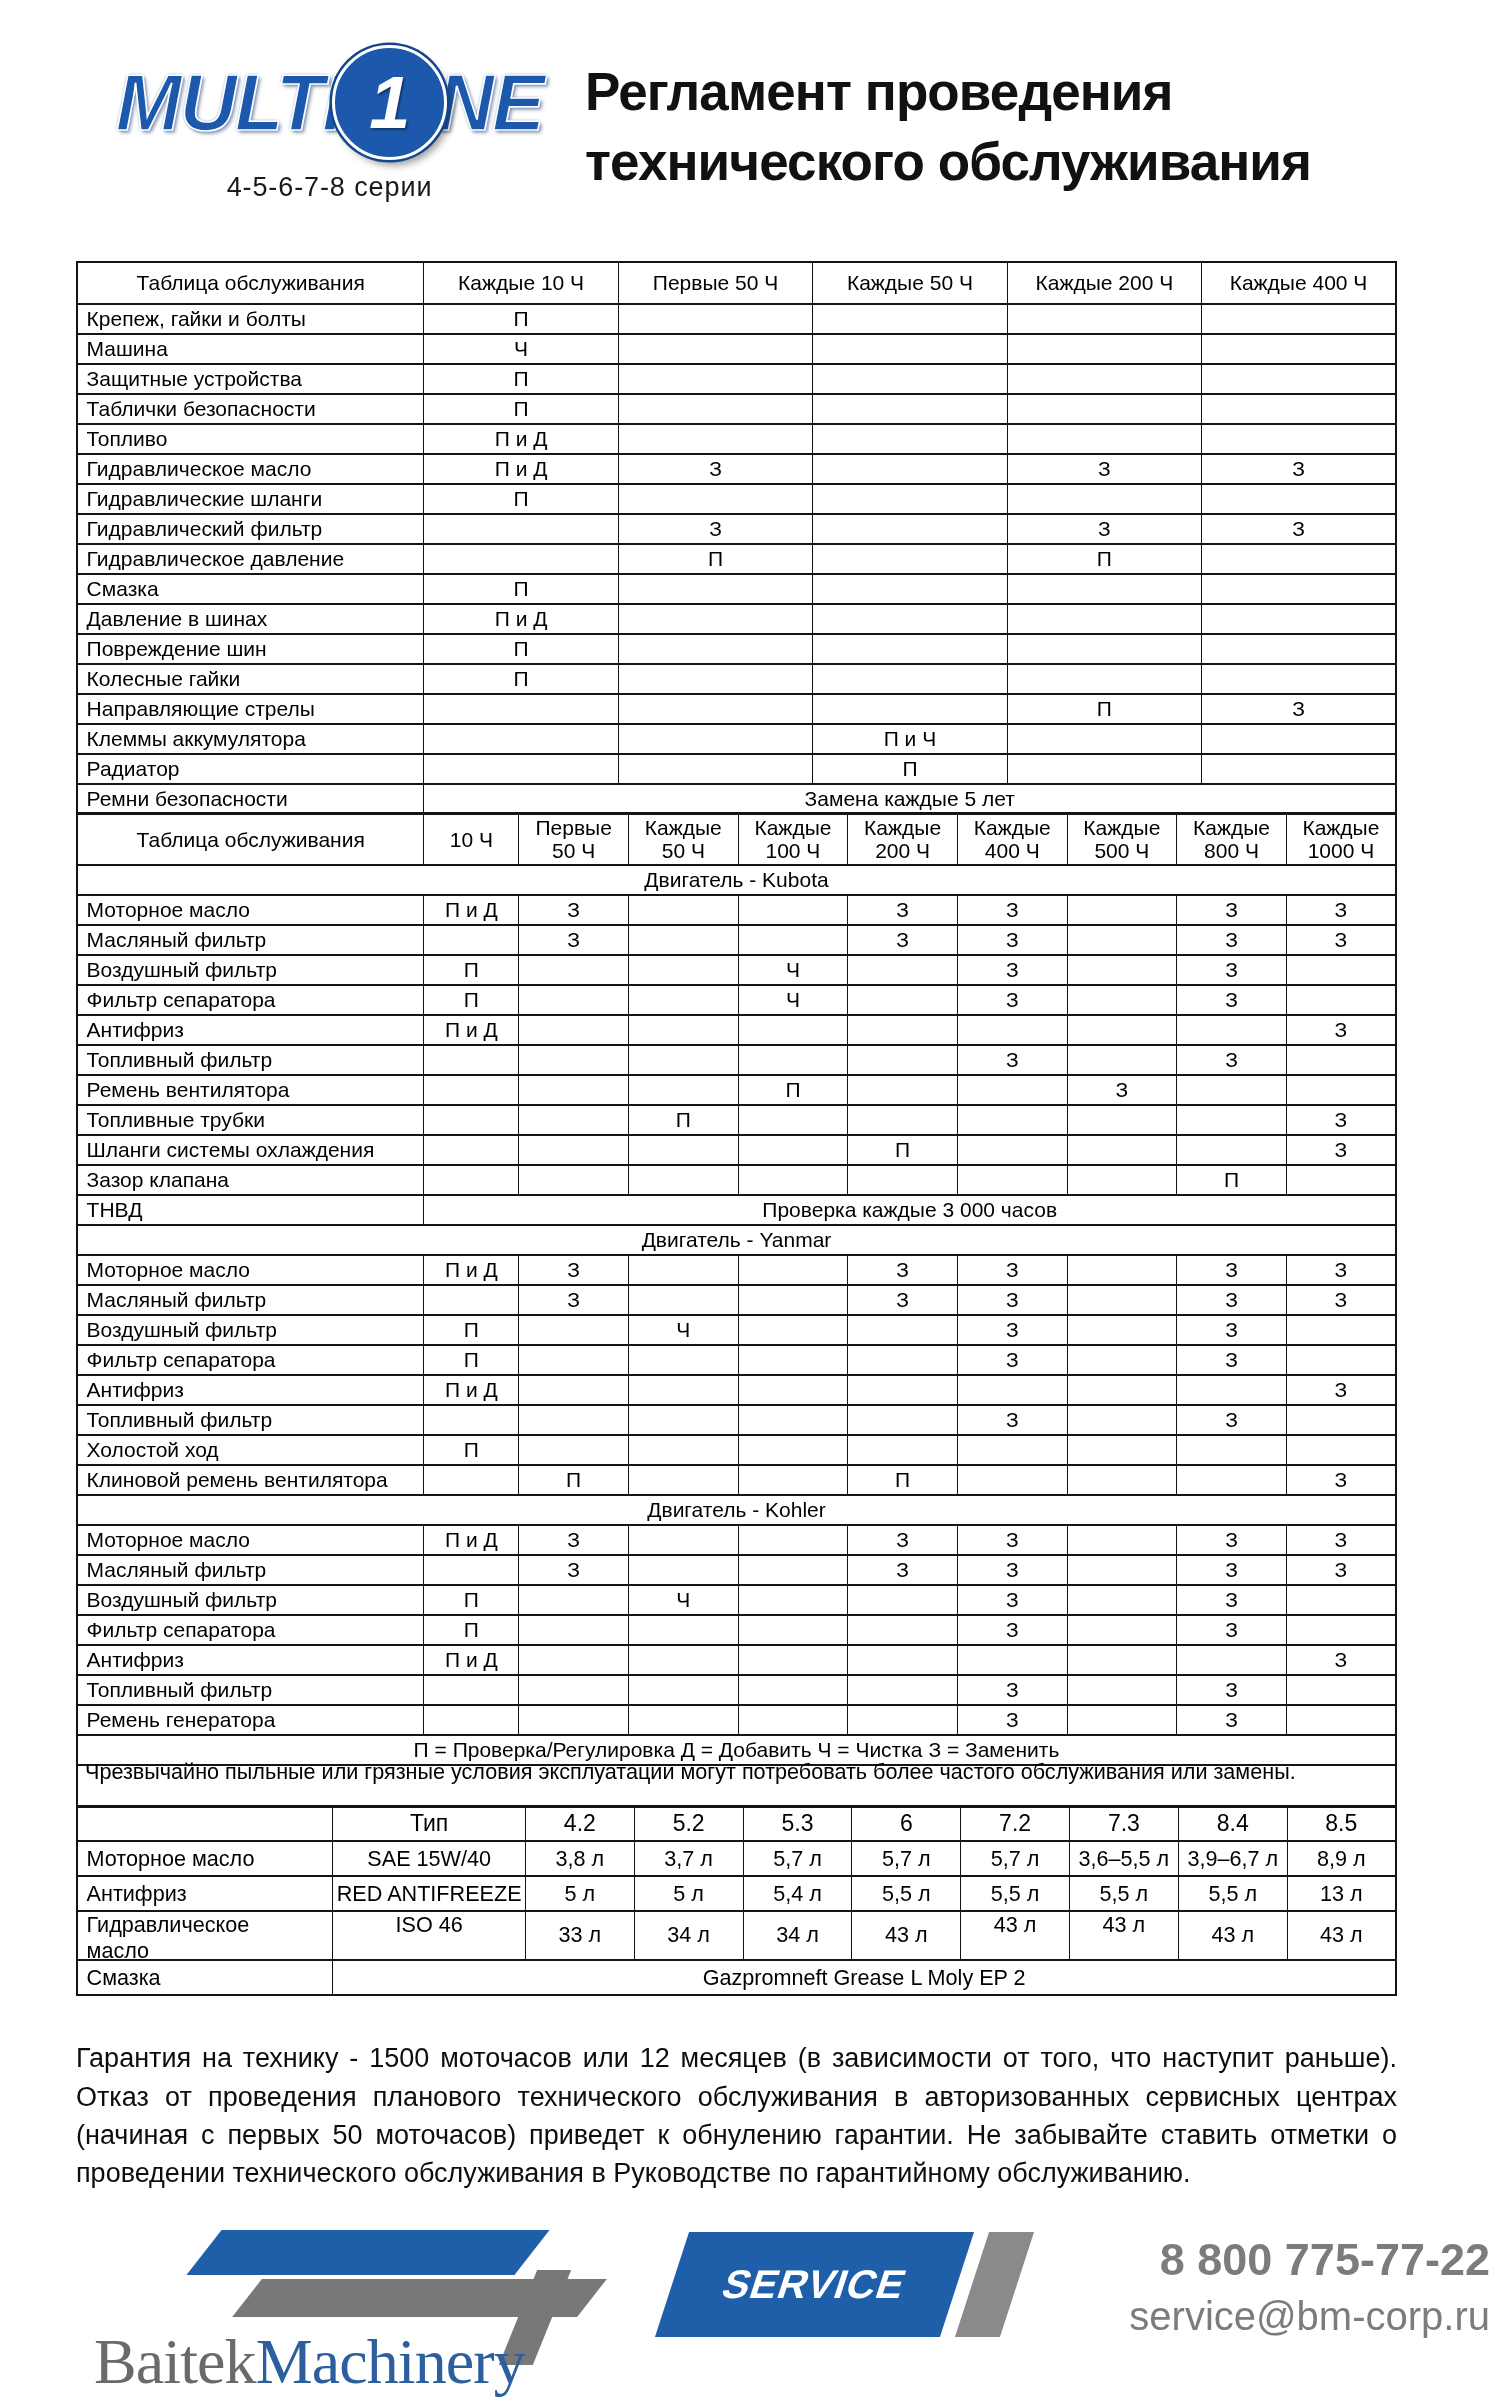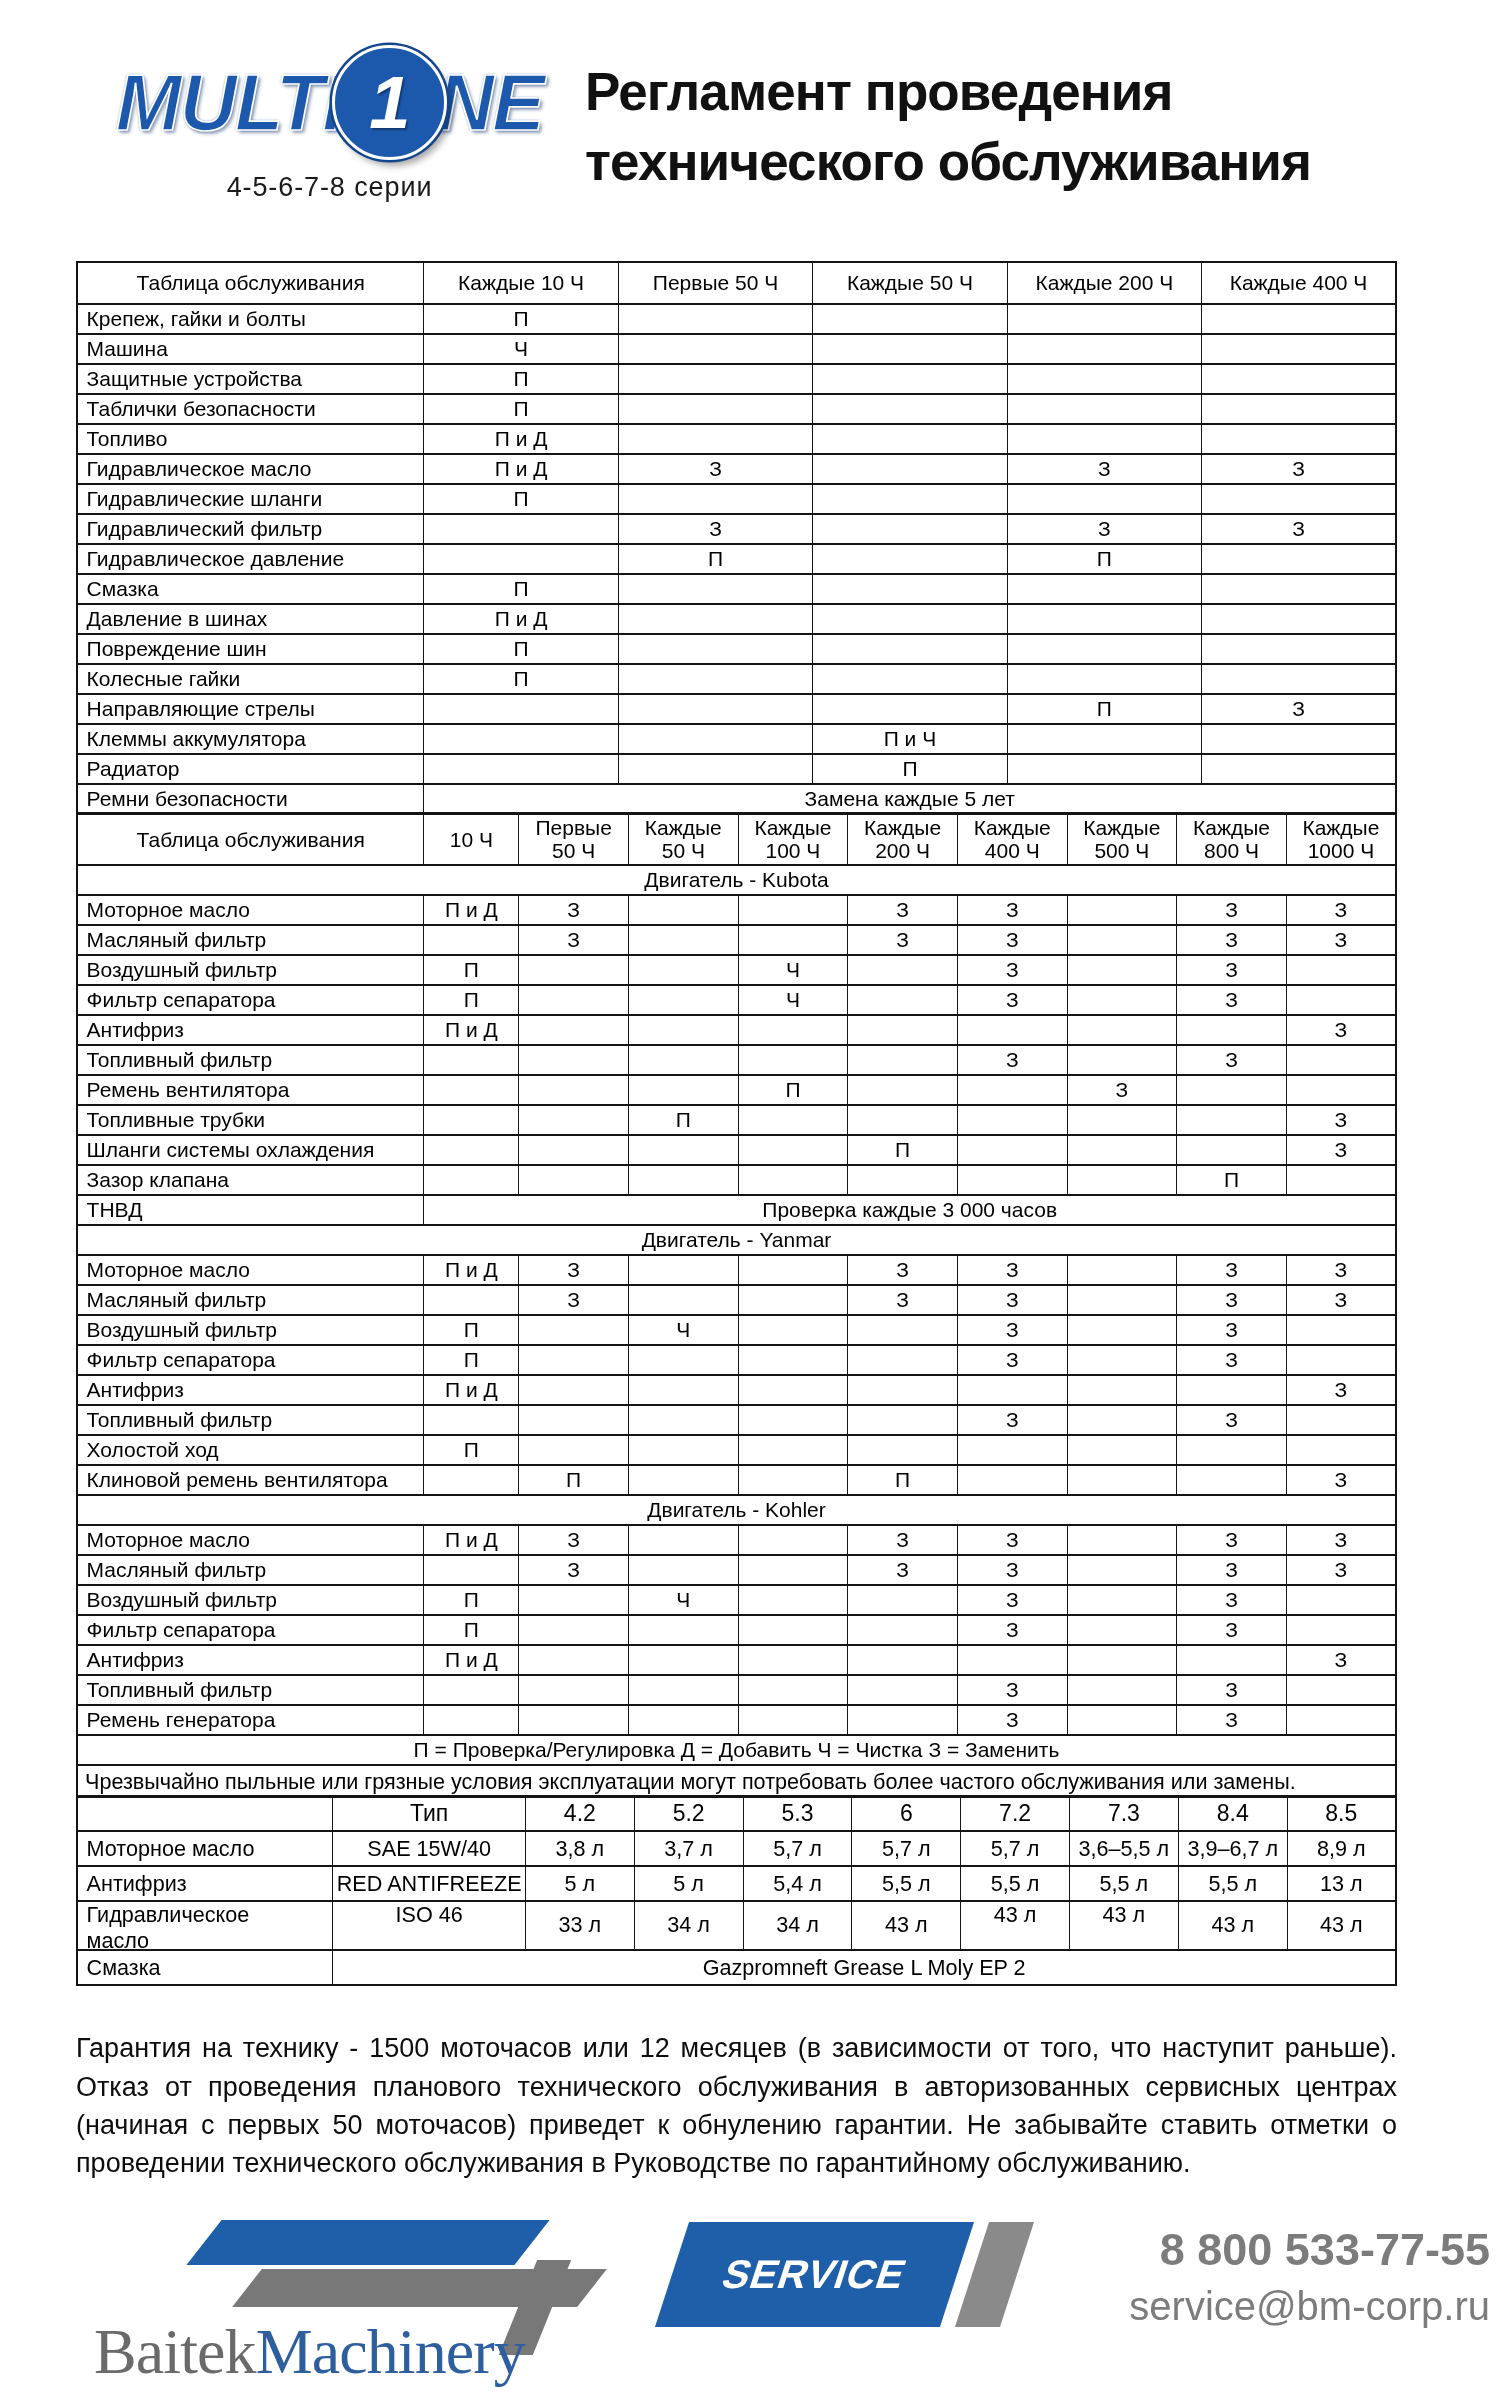--- a/index.html
+++ b/index.html
@@ -47,22 +47,22 @@
   table.t{border:2.6px solid #141414;}
   .lbl{text-align:left !important;padding-left:8.6px !important;}
   table.t1 th{height:40px;}
   table.t1 td{height:28px;}
   table.t2 th{height:50px;white-space:pre-line;line-height:1.1;}
   table.t2 td{height:28px;}
   td.section{font-weight:bold;text-align:left;padding-left:8.6px;font-size:21.6px;}
   td.legend{white-space:pre-wrap;height:34px;font-size:21px;}
   .note-box{
     border:2.6px solid #141414;border-top-width:1.7px;margin-top:-2.6px;
-    height:34px;display:flex;align-items:flex-end;
-    font-size:21.6px;padding:0 7px 1px 7px;box-sizing:border-box;
+    height:44px;display:flex;align-items:flex-end;
+    font-size:21.6px;padding:0 7px 21px 7px;box-sizing:border-box;
   }
   table.t3{margin-top:-2.6px;}
   table.t3 th{height:33px;font-weight:normal;font-size:23px;}
   table.t3 td{height:33px;font-size:21.6px;}
   table.t3 td.vtop{vertical-align:top;padding-top:0;}
   table.t3 td.vbottom{vertical-align:bottom;padding-bottom:11px;}
   td.two-line{white-space:normal;}
   td.two-line .cellwrap{display:flex;flex-direction:column;justify-content:space-between;height:47px;text-align:left;}
 
   
@@ -726,19 +726,19 @@
         <span class="baitek">Baitek</span><span class="machinery">Machinery</span>
       </div>
     </div>
     <div class="service-banner">
       <div class="service-blue">
         <span>SERVICE</span>
       </div>
       <div class="service-gray"></div>
     </div>
     <div class="contacts">
-      <div class="phone">8 800 533-77-55</div>
+      <div class="phone">8 800 775-77-22</div>
       <div class="email">service@bm-corp.ru</div>
     </div>
   </div>
 
 </div>
 
 
 </body></html>

